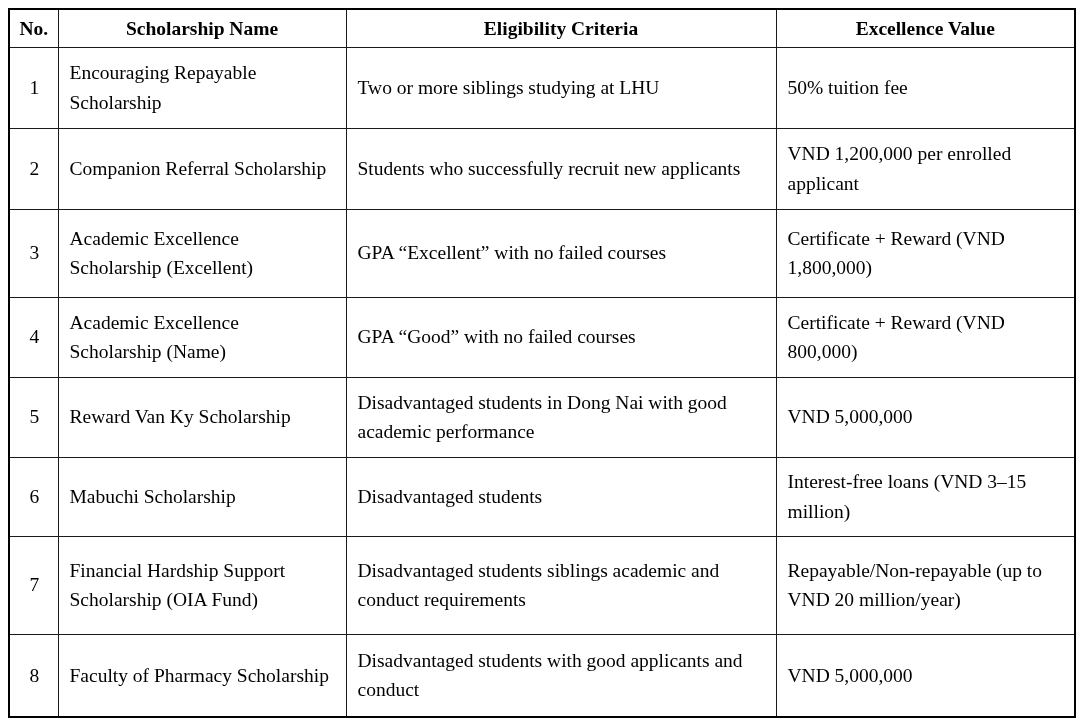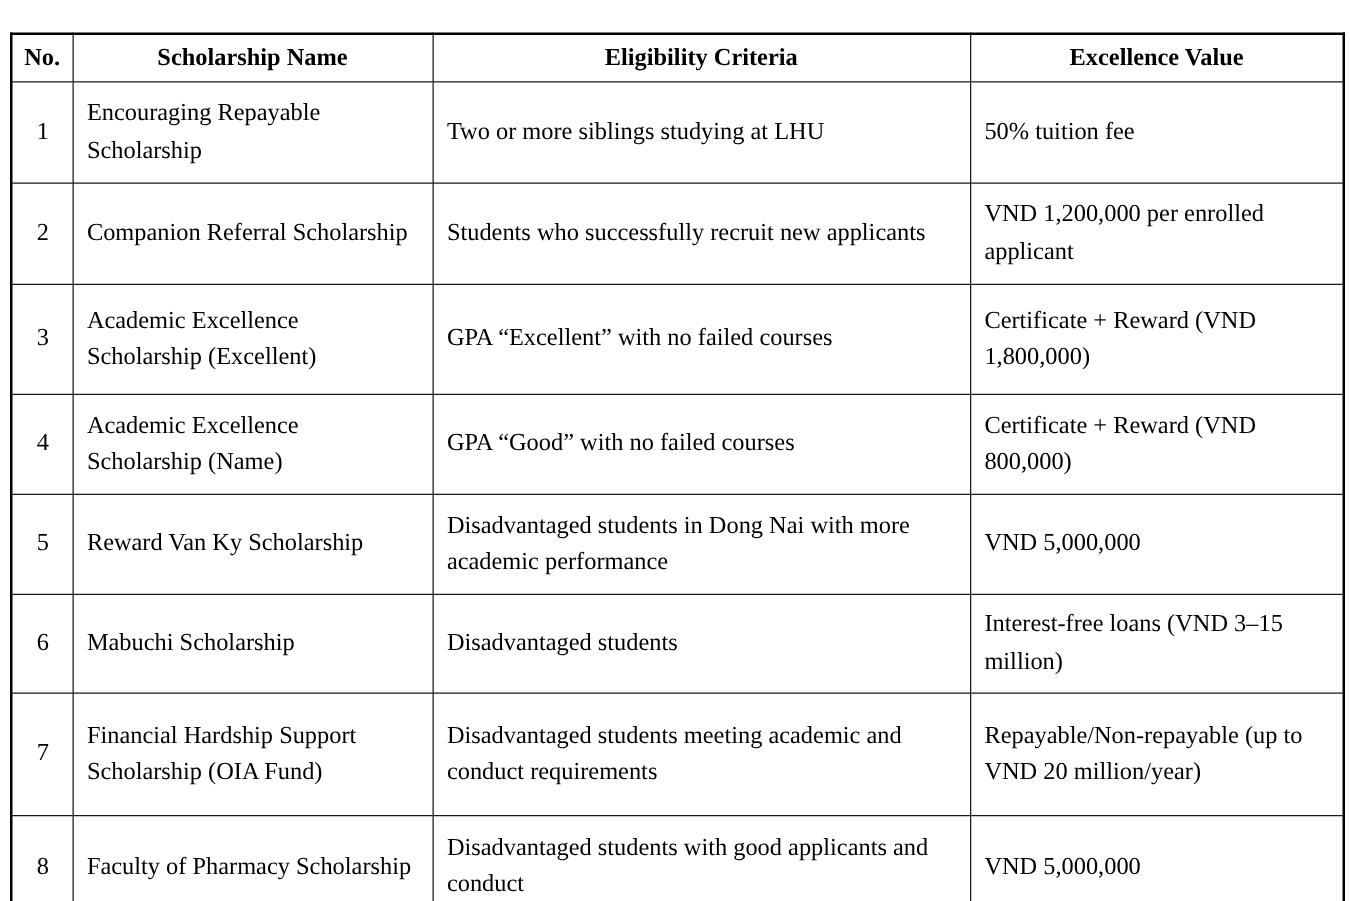--- a/index.html
+++ b/index.html
@@ -7,21 +7,21 @@
     width: 1080px;
     height: 721px;
     background: #ffffff;
     font-family: "Liberation Serif", "DejaVu Serif", serif;
     color: #000000;
   }
   .page {
     width: 861px;
     height: 721px;
     background: #ffffff;
-    padding: 26px 6px 6px 8px;
+    padding: 8px 6px 6px 8px;
   }
   table.scholarship-table {
     width: 1066px;
     border-collapse: collapse;
     table-layout: fixed;
     border: 2px solid #000000;
   }
   table.scholarship-table th,
   table.scholarship-table td {
     border: 1px solid #1a1a1a;
@@ -86,33 +86,33 @@
       </tr>
       <tr>
         <td class="col-no">4</td>
         <td>Academic Excellence Scholarship (Name)</td>
         <td>GPA “Good” with no failed courses</td>
         <td>Certificate + Reward (VND 800,000)</td>
       </tr>
       <tr>
         <td class="col-no">5</td>
         <td>Reward Van Ky Scholarship</td>
-        <td>Disadvantaged students in Dong Nai with more academic performance</td>
+        <td>Disadvantaged students in Dong Nai with good academic performance</td>
         <td>VND 5,000,000</td>
       </tr>
       <tr>
         <td class="col-no">6</td>
         <td>Mabuchi Scholarship</td>
         <td>Disadvantaged students</td>
         <td>Interest-free loans (VND 3–15 million)</td>
       </tr>
       <tr>
         <td class="col-no">7</td>
         <td>Financial Hardship Support Scholarship (OIA Fund)</td>
-        <td>Disadvantaged students meeting academic and conduct requirements</td>
+        <td>Disadvantaged students siblings academic and conduct requirements</td>
         <td>Repayable/Non-repayable (up to VND 20 million/year)</td>
       </tr>
       <tr>
         <td class="col-no">8</td>
         <td>Faculty of Pharmacy Scholarship</td>
         <td>Disadvantaged students with good applicants and conduct</td>
         <td>VND 5,000,000</td>
       </tr>
     </tbody>
   </table>

